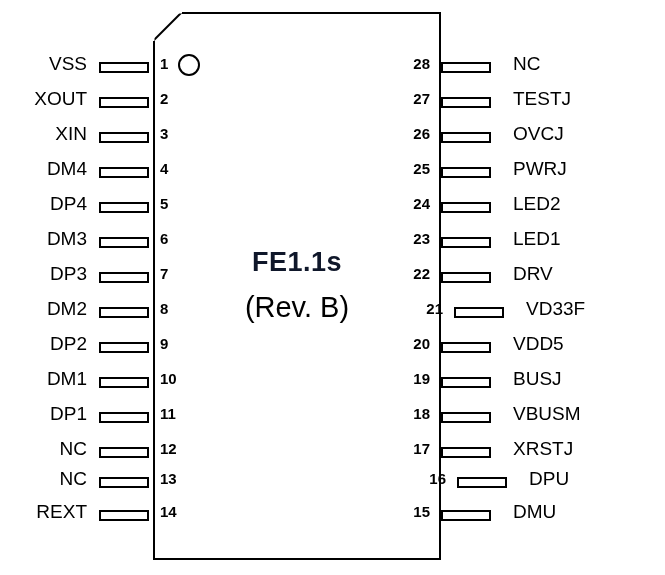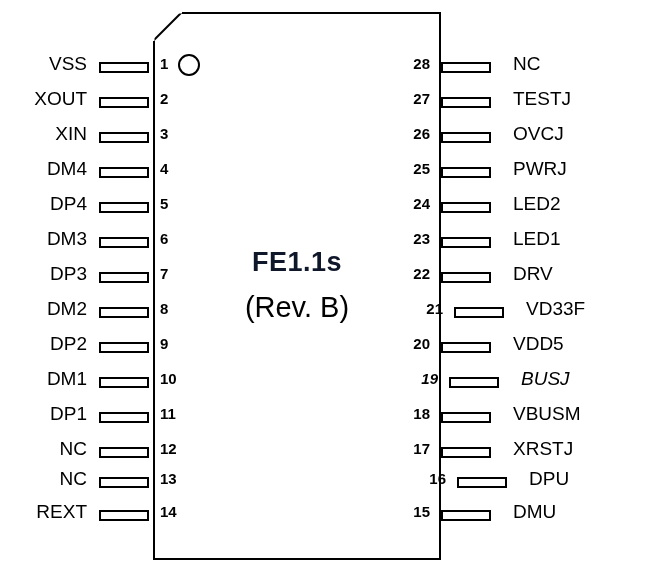--- a/index.html
+++ b/index.html
@@ -243,21 +243,21 @@
   <div class="pin-row right" style="top:296px;left:13px;width:665px;">
     <div class="pin-lead"></div>
     <div class="pin-num">21</div>
     <div class="pin-label">VD33F</div>
   </div>
   <div class="pin-row right" style="top:331px;left:0;width:665px;">
     <div class="pin-lead"></div>
     <div class="pin-num">20</div>
     <div class="pin-label">VDD5</div>
   </div>
-  <div class="pin-row right" style="top:366px;left:8px;width:573px;font-style:italic;">
+  <div class="pin-row right" style="top:366px;left:0;width:573px;">
     <div class="pin-lead"></div>
     <div class="pin-num">19</div>
     <div class="pin-label">BUSJ</div>
   </div>
   <div class="pin-row right" style="top:401px;left:0;width:547px;">
     <div class="pin-lead"></div>
     <div class="pin-num">18</div>
     <div class="pin-label">VBUSM</div>
   </div>
   <div class="pin-row right" style="top:436px;left:0;width:665px;">

